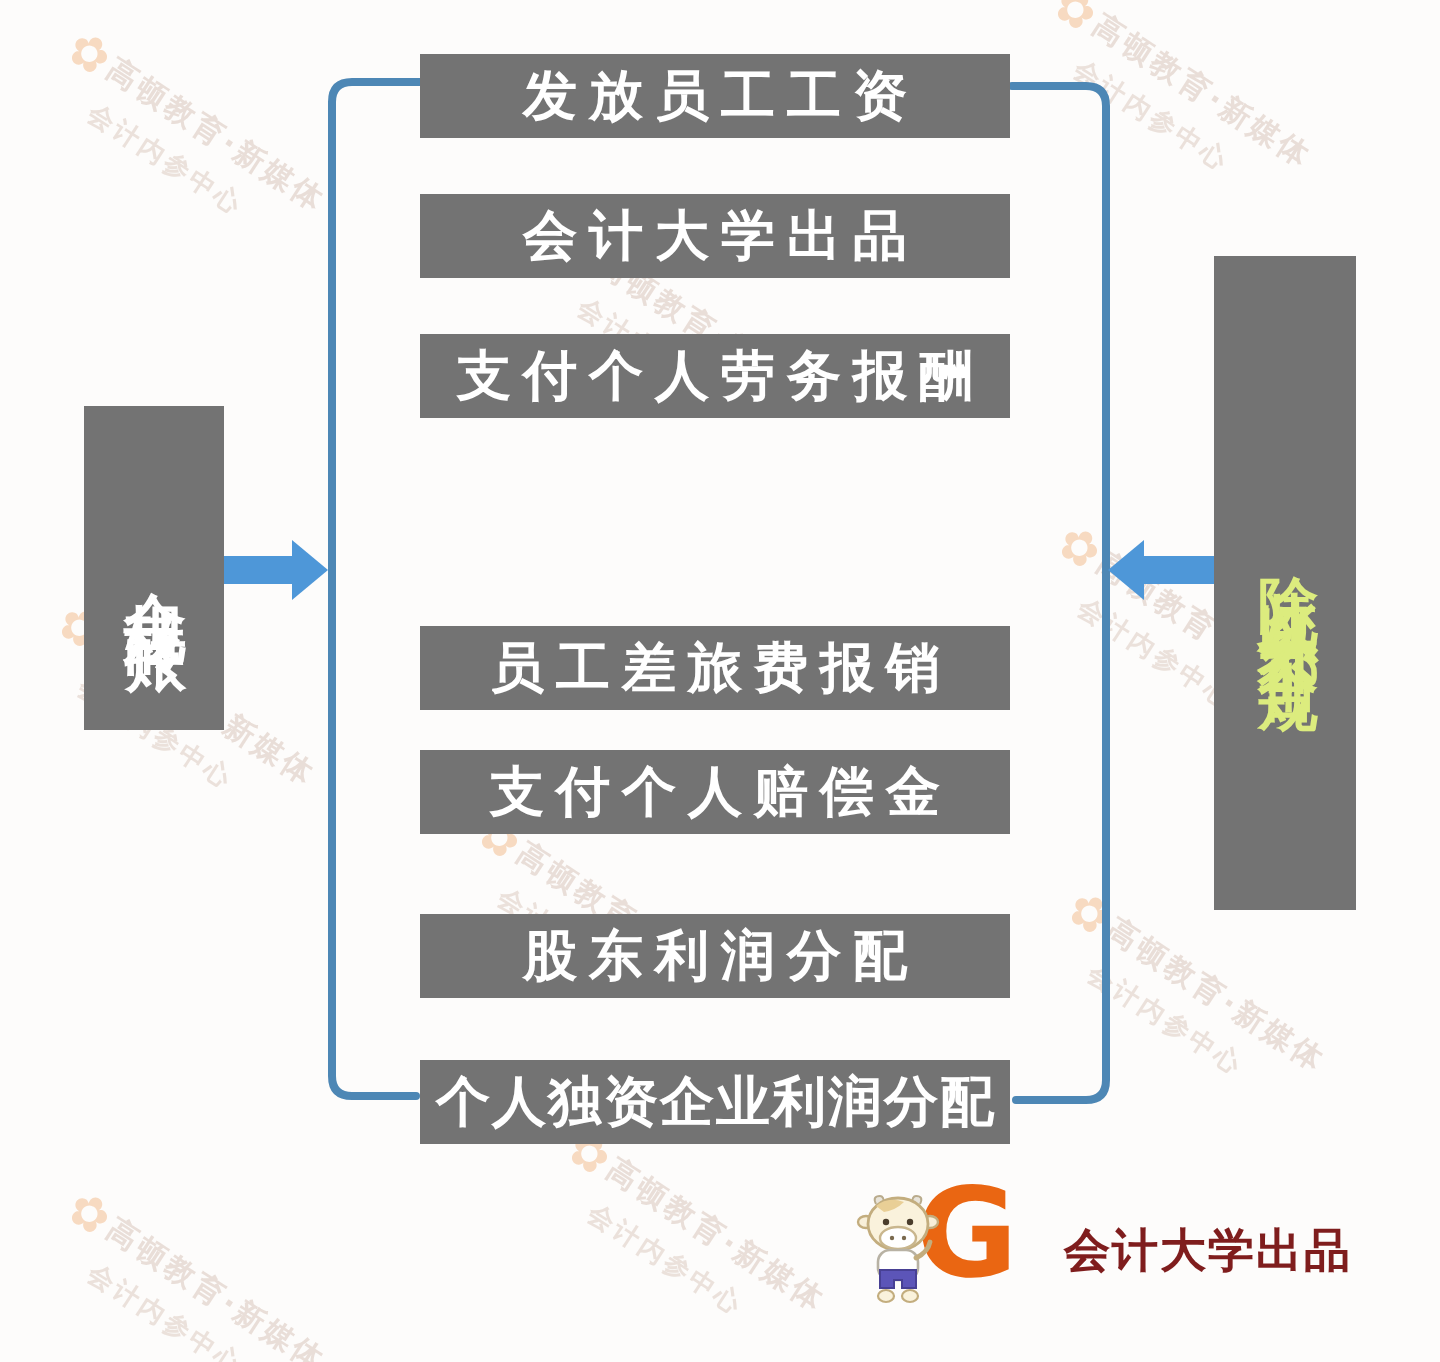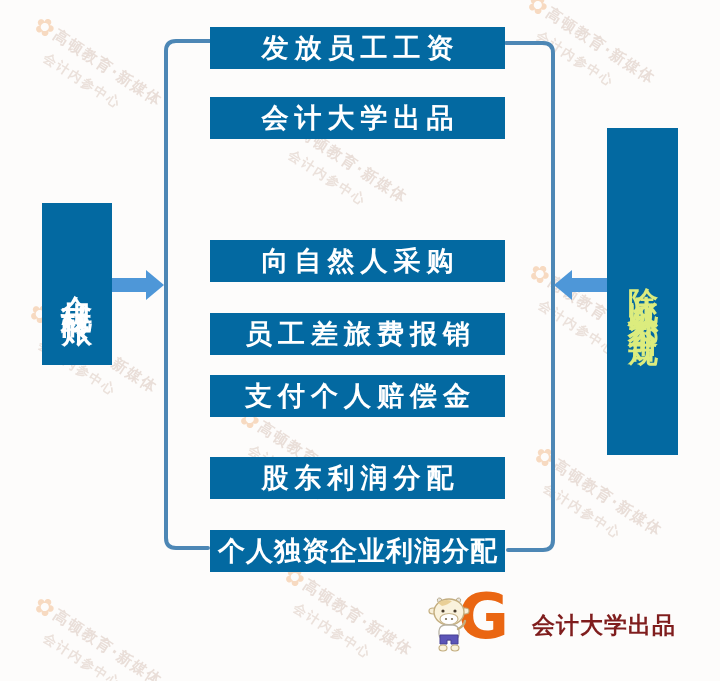--- a/index.html
+++ b/index.html
@@ -13,21 +13,21 @@
     position:absolute;transform:rotate(33deg);transform-origin:left top;
     pointer-events:none;white-space:nowrap;line-height:1.35;
   }
   .wm .wm-flower{font-size:24px;color:#f6cfae;opacity:.75;vertical-align:middle;margin-right:2px;}
   .wm .wm-l1{font-size:15px;font-weight:bold;color:#e9ded8;letter-spacing:2px;}
   .wm .wm-l2{display:block;font-size:13px;font-weight:bold;color:#ebe1db;letter-spacing:2px;margin-left:26px;}
   
   #bracket-svg{position:absolute;left:0;top:0;}
   
   .bluebox{
-    position:absolute;background:#0369a1;display:flex;align-items:center;justify-content:center;
+    position:absolute;background:#737373;display:flex;align-items:center;justify-content:center;
     color:#ffffff;font-weight:bold;
   }
   .item{
     left:210px;width:295px;height:42px;font-size:27px;letter-spacing:6px;text-indent:6px;
   }
   .item.tight{letter-spacing:1px;text-indent:1px;font-size:27px;}
   .vnode span{
     writing-mode:vertical-rl;text-orientation:upright;
     letter-spacing:7px;font-weight:bold;
   }
@@ -79,21 +79,21 @@
   <div id="left-node" class="bluebox vnode">
     <span>合规转账</span>
   </div>
   <div id="arrow-left" class="arrow">
     <div class="shaft"></div>
     <div class="head"></div>
   </div>
 
   <div class="bluebox item" style="top:27px">发放员工工资</div>
   <div class="bluebox item" style="top:97px">会计大学出品</div>
-  <div class="bluebox item" style="top:240px">向自然人采购</div>
+  <div class="bluebox item" style="top:167px">支付个人劳务报酬</div>
   <div class="bluebox item" style="top:313px">员工差旅费报销</div>
   <div class="bluebox item" style="top:375px">支付个人赔偿金</div>
   <div class="bluebox item tight" style="top:530px">个人独资企业利润分配</div>
   <div class="bluebox item" style="top:457px">股东利润分配</div>
 
   <div id="arrow-right" class="arrow">
     <div class="shaft"></div>
     <div class="head"></div>
   </div>
   <div id="right-node" class="bluebox vnode">

